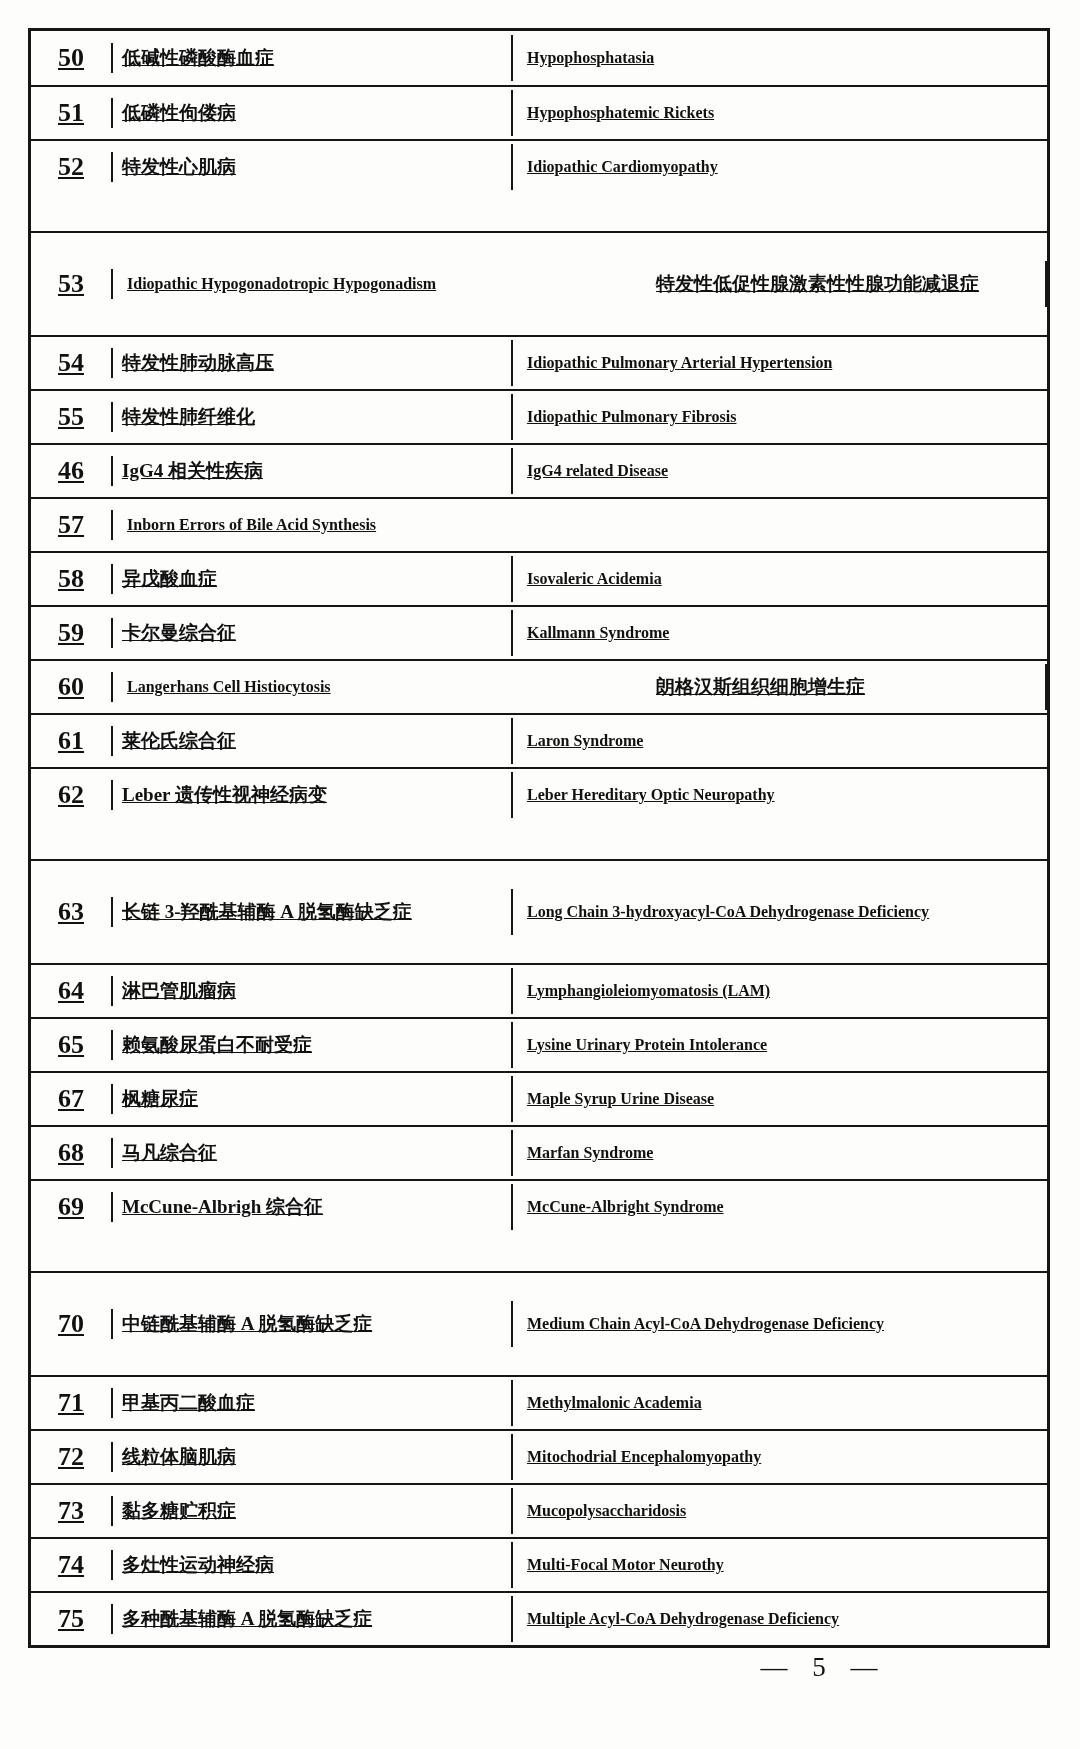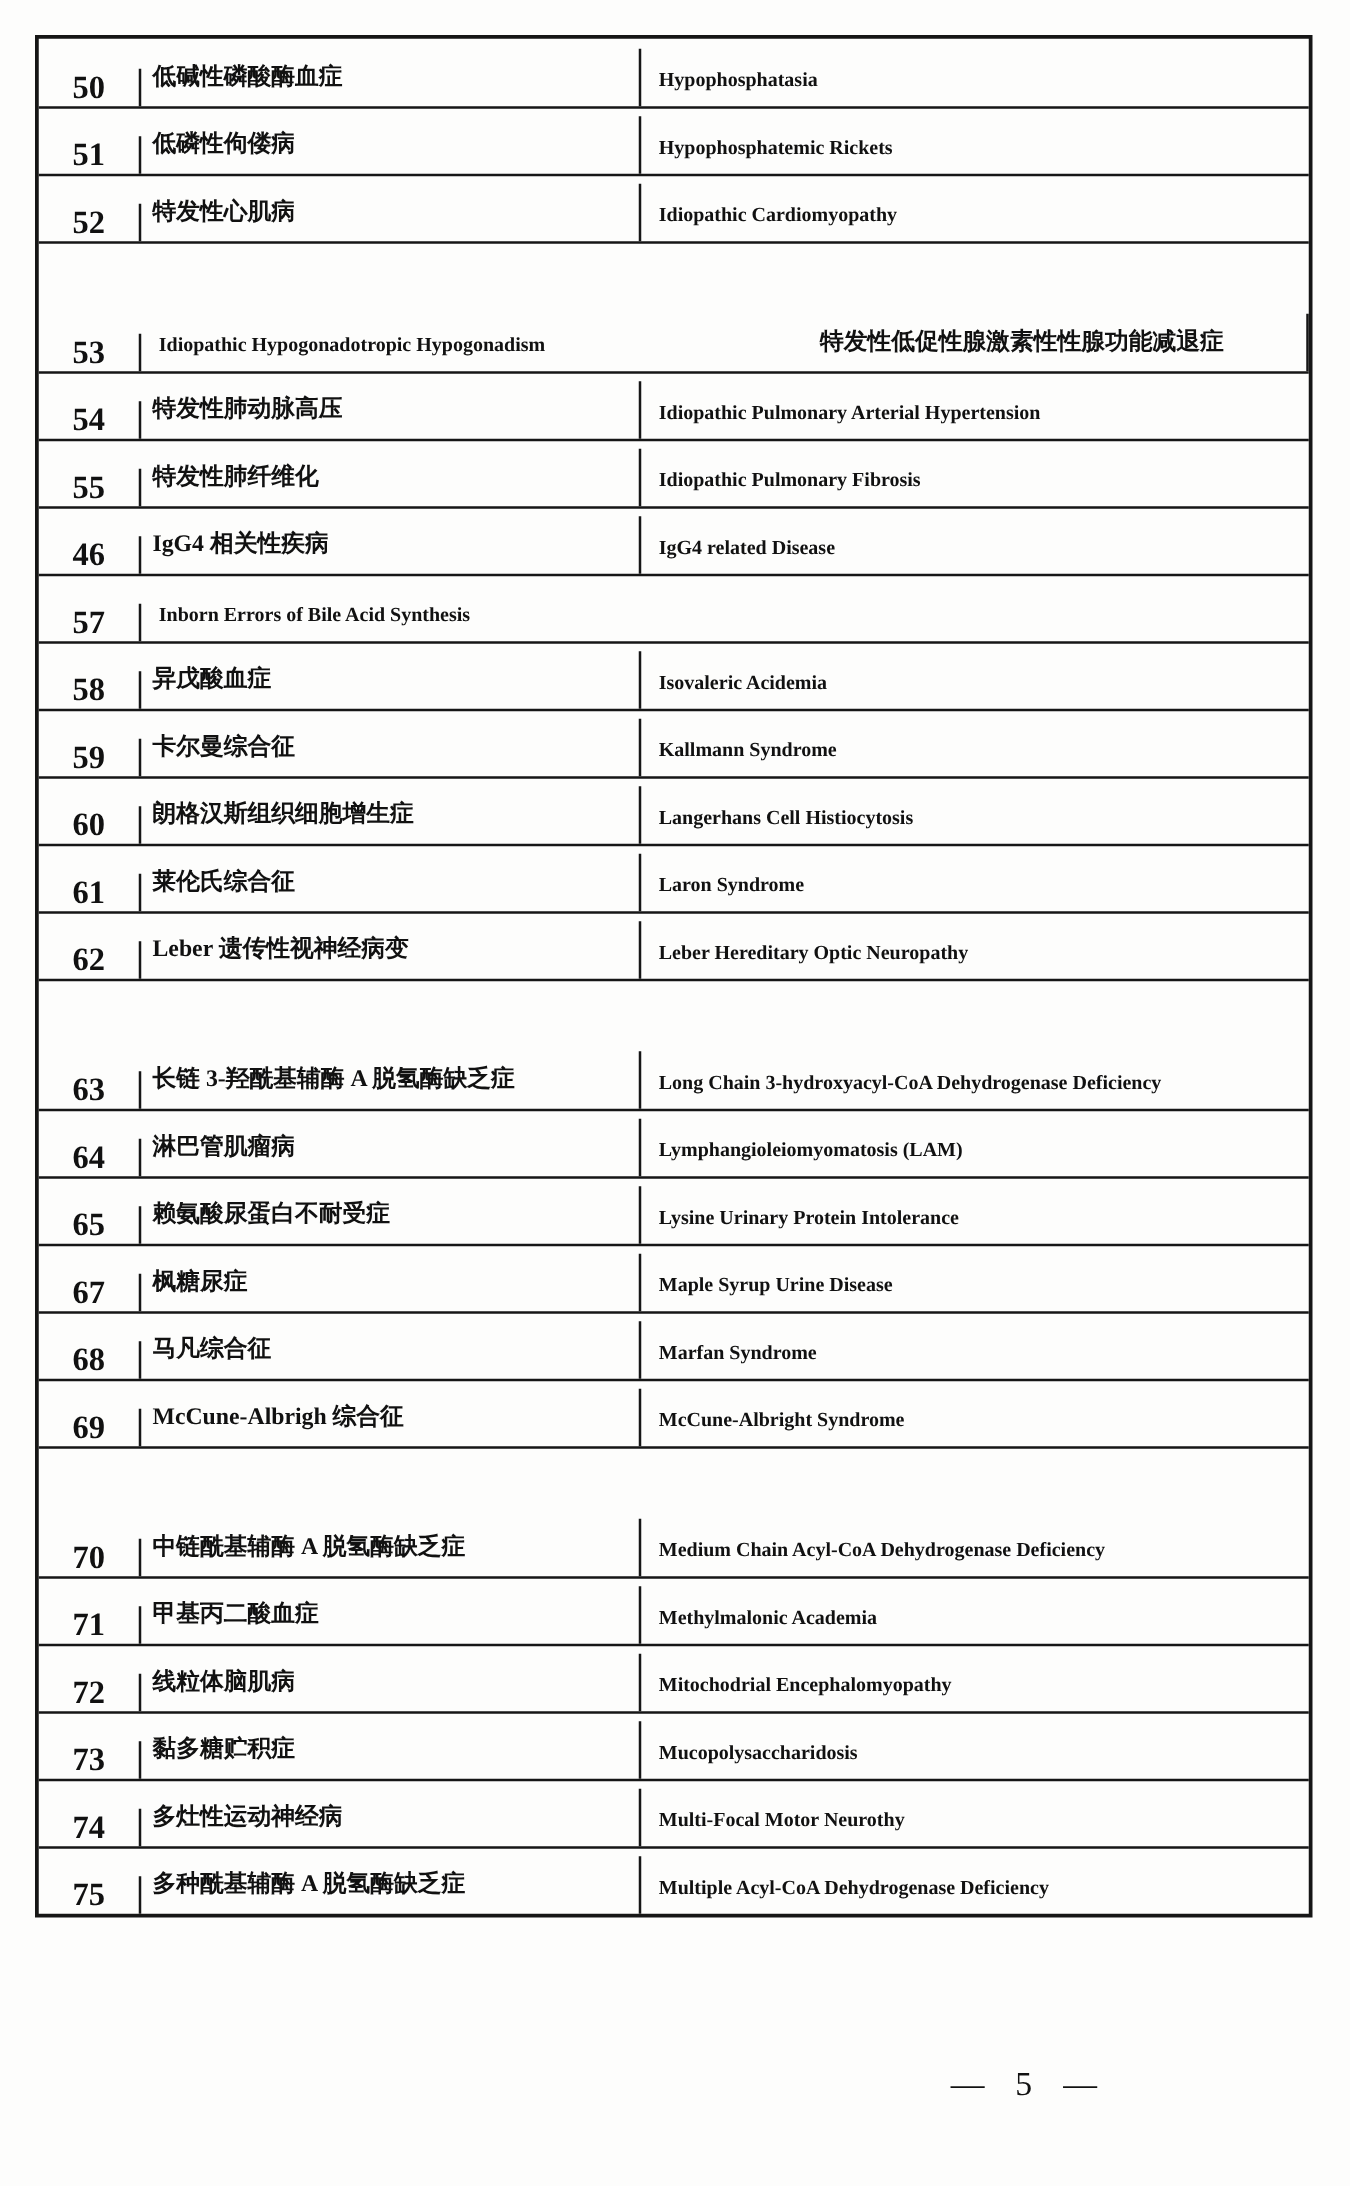--- a/index.html
+++ b/index.html
@@ -20,30 +20,32 @@
     position: absolute;
     left: 28px;
     top: 28px;
     width: 1022px;
     border: 3px solid #161616;
     box-sizing: border-box;
     background: #fdfdfc;
   }
   .t-row {
     display: flex;
-    align-items: flex-end;
+    align-items: center;
     border-top: 2px solid #161616;
     min-height: 54px;
     box-sizing: border-box;
+    text-decoration: underline;
   }
   .t-row:first-child {
     border-top: none;
   }
   .t-row.tall {
     min-height: 104px;
+    margin-top: 38px;
   }
   .cell {
     display: flex;
     align-items: center;
     box-sizing: border-box;
   }
   .cell-no {
     width: 82px;
     flex: 0 0 82px;
     justify-content: center;
@@ -176,25 +178,25 @@
     <div class="cell cell-no">59</div>
     <div class="cell cell-zh">
           <span>卡尔曼综合征</span>
         </div>
     <div class="cell cell-en">
           <span>Kallmann Syndrome</span>
         </div>
   </div>
       <div class="t-row">
     <div class="cell cell-no">60</div>
+    <div class="cell cell-en">
+          <span>Langerhans Cell Histiocytosis</span>
+        </div>
     <div class="cell cell-zh">
           <span>朗格汉斯组织细胞增生症</span>
-        </div>
-    <div class="cell cell-en">
-          <span>Langerhans Cell Histiocytosis</span>
         </div>
   </div>
       <div class="t-row">
     <div class="cell cell-no">61</div>
     <div class="cell cell-zh">
           <span>莱伦氏综合征</span>
         </div>
     <div class="cell cell-en">
           <span>Laron Syndrome</span>
         </div>

